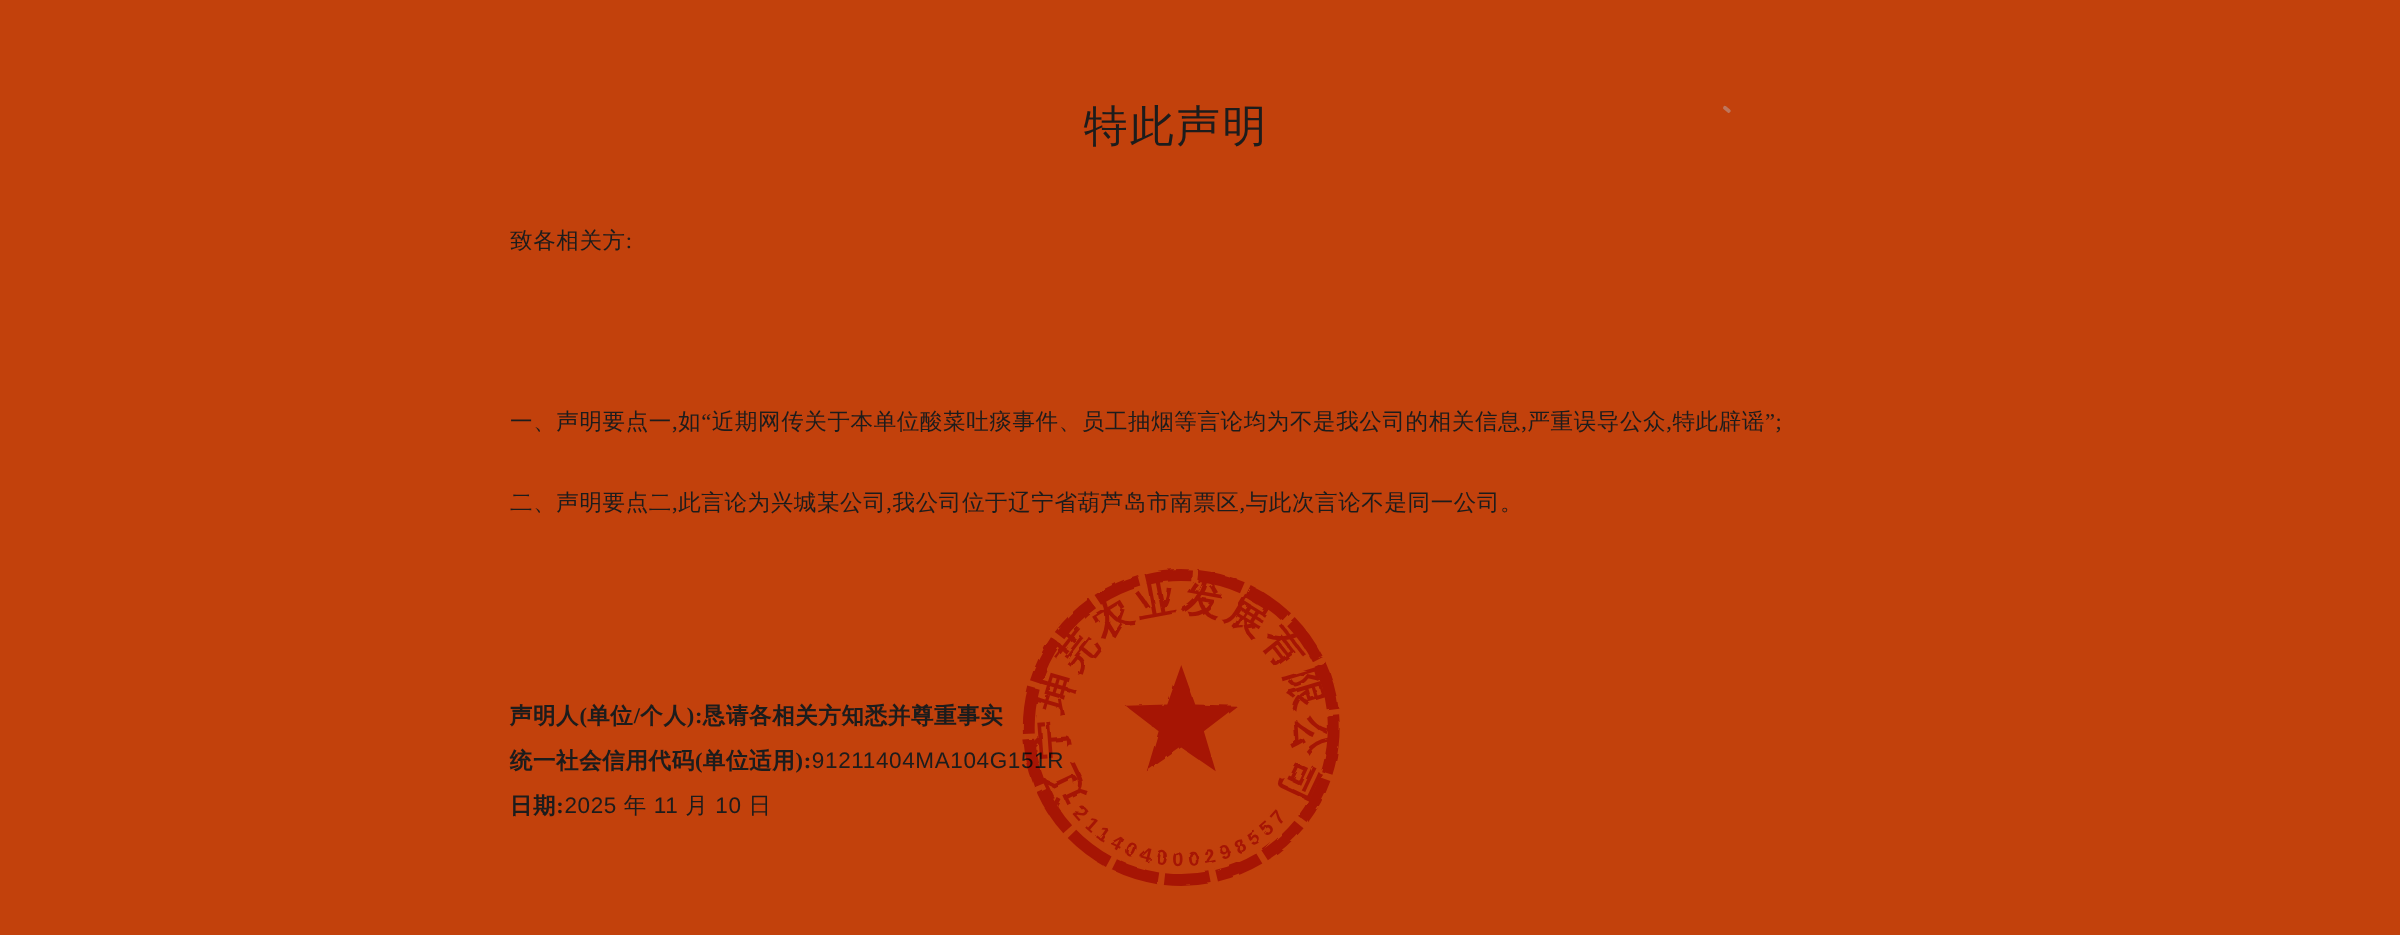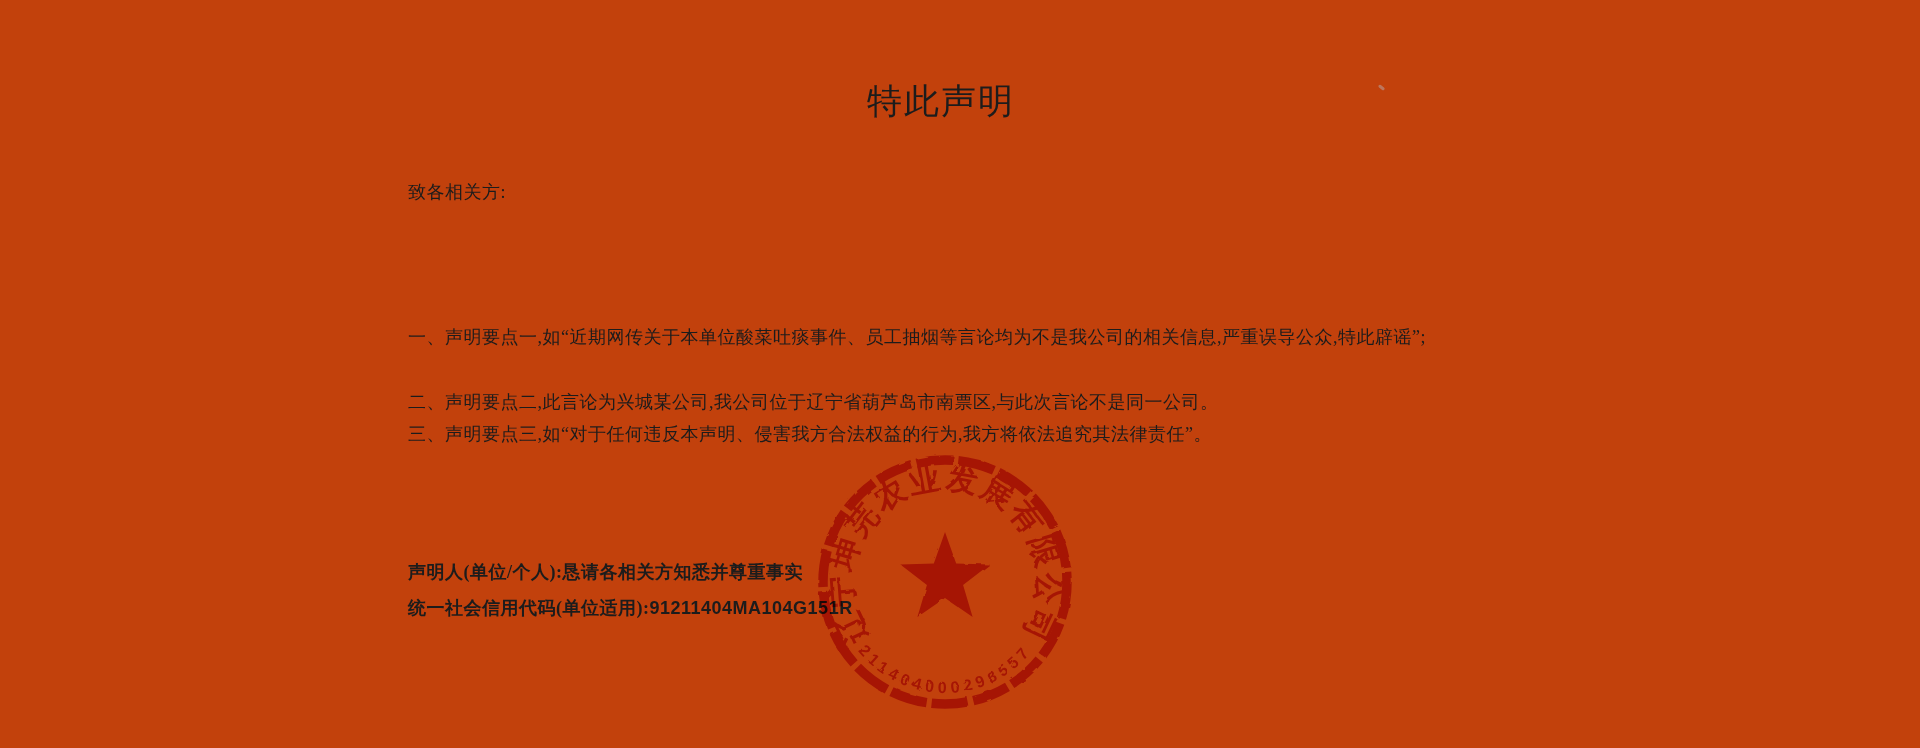--- a/index.html
+++ b/index.html
@@ -19,21 +19,21 @@
   }
   .line{
     position:absolute;left:408px;width:1232px;margin:0;
     font-size:18px;line-height:32px;
     text-align:justify;text-justify:inter-ideograph;
     letter-spacing:0.5px;
   }
   .bold{font-weight:bold;}
   .num{
     font-family:"Liberation Sans","DejaVu Sans",sans-serif;
-    font-weight:bold;letter-spacing:0.5px;
+    font-weight:normal;letter-spacing:0.5px;
   }
   .seal{
     position:absolute;left:795px;top:432px;width:300px;height:300px;
     mix-blend-mode:multiply;opacity:0.88;
     pointer-events:none;
   }
   .seal text{font-family:"Liberation Sans","DejaVu Sans",sans-serif;}
   .artifact{
     position:absolute;left:1378px;top:86px;width:7px;height:3px;
     background:#b9b9c0;opacity:.45;transform:rotate(38deg);border-radius:2px;
@@ -44,27 +44,27 @@
 
 <div class="page">
 
   <h1 class="title">特此声明</h1>
 
   <p class="line" style="top:176px">致各相关方:</p>
 
 
   <p class="line" style="top:386px">二、声明要点二,此言论为兴城某公司,我公司位于辽宁省葫芦岛市南票区,与此次言论不是同一公司。</p>
   <p class="line" style="top:321px">一、声明要点一,如“近期网传关于本单位酸菜吐痰事件、员工抽烟等言论均为不是我公司的相关信息,严重误导公众,特此辟谣”;</p>
-  <p class="line" style="top:418px">三、声明要点三,如“对于任何违反本声明、侵害我方合法权益的行为,我方将依法追究其法律责任”。</p>
 
 
   <p class="line bold" style="top:556px"><span>声明人(单位/个人):</span><span>恳请各相关方知悉并尊重事实</span></p>
 
   <p class="line bold" style="top:592px"><span>统一社会信用代码(单位适用):</span><span class="num">91211404MA104G151R</span></p>
 
+  <p class="line bold" style="top:628px"><span>日期:</span><span class="num">2025 年 11 月 10 日</span></p>
 
   <div class="artifact"></div>
 
   <svg class="seal" viewBox="0 0 300 300" xmlns="http://www.w3.org/2000/svg">
     <defs>
       <path id="sealTopArc" d="M 76.7 207.3 A 93 93 0 1 1 223.3 207.3" fill="none"></path>
       <path id="sealBottomArc" d="M 55.9 208.8 A 111 111 0 0 0 244.1 208.8" fill="none"></path>
       <filter id="stampRough">
         <feTurbulence type="fractalNoise" baseFrequency="0.09" numOctaves="2" result="n"></feTurbulence>
         <feDisplacementMap in="SourceGraphic" in2="n" scale="3"></feDisplacementMap>

